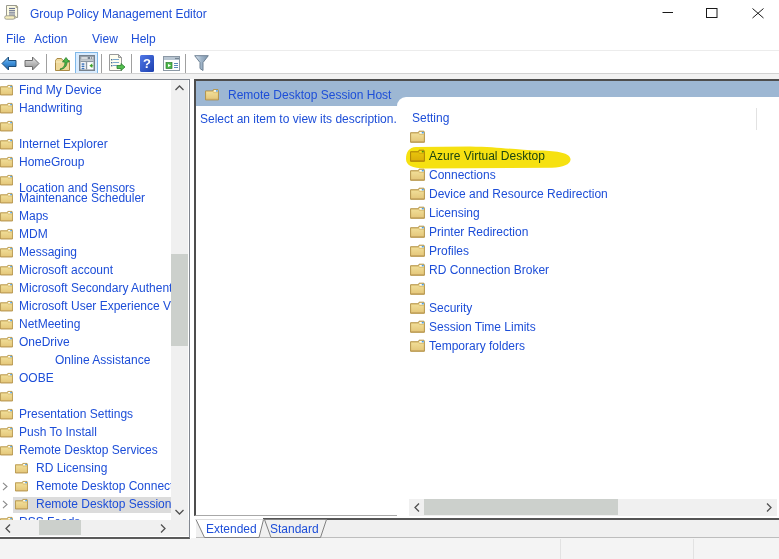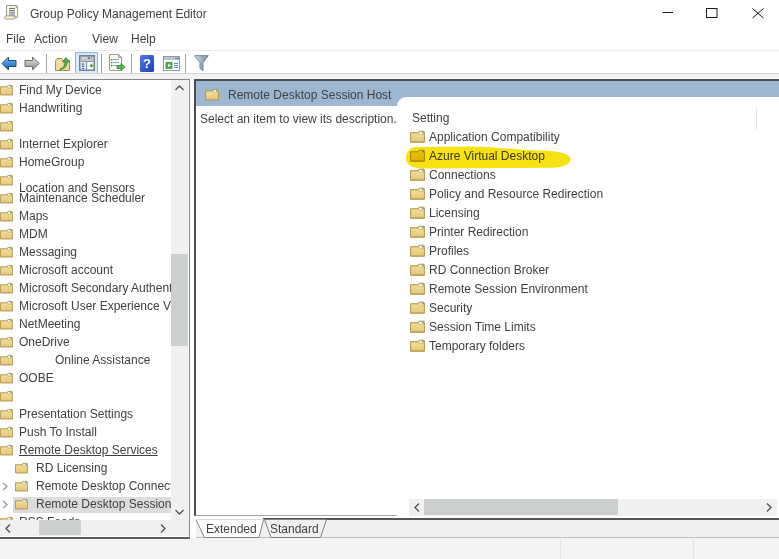--- a/index.html
+++ b/index.html
@@ -1,19 +1,19 @@
 <!DOCTYPE html>
 <html><head>
 <meta charset="utf-8">
 <style>
 html,body{margin:0;padding:0;}
 body{width:779px;height:559px;position:relative;overflow:hidden;background:#fff;
  font-family:"Liberation Sans", sans-serif;-webkit-font-smoothing:antialiased;}
 .abs{position:absolute;}
-.t12{font-size:12px;color:#404040;white-space:nowrap;}
+.t12{font-size:12px;color:#1d4ed8;white-space:nowrap;}
 svg{display:block;}
 </style>
 </head>
 <body>
 
 <div class="abs" style="left:0;top:0;width:779px;height:29px;background:#fff;"></div>
 <div class="abs" style="left:4px;top:4px;">
 <svg width="16" height="16" viewBox="0 0 16 16">
   <path d="M2.5 1.5 L12 1.5 L13.6 3 L13.6 13.5 L5 13.5 L2.5 12 Z" fill="#fdfbe3" stroke="#9a9a90" stroke-width="1"></path>
   <path d="M12 1.5 C13.3 1.8 13.8 2.6 13.6 3.4 L12 3.4 Z" fill="#d8c87e" stroke="#9a9a90" stroke-width="0.8"></path>
@@ -354,21 +354,21 @@
     <div class="abs t12" style="left:19px;top:344px;">Push To Install</div>
     <div class="abs" style="left:0px;top:363px;">
       <svg width="13" height="12" viewBox="0 0 15 13">
         <path d="M0.6 12.3 L0.6 2.7 L8.5 2.7 L9 1.2 L13.9 1.2 L14.4 2.2 L14.4 12.3 Z" fill="url(#fg)" stroke="#ad8a3a" stroke-width="0.9"></path>
         <rect x="9.6" y="1.9" width="4.2" height="1.5" rx="0.3" fill="#fdfdfb"></rect>
         <rect x="11.8" y="1.9" width="2" height="1.5" fill="#4d9fe8"></rect>
         <path d="M0.9 3.3 L8.7 3.3 L9.3 4.5 L14.1 4.5" fill="none" stroke="#d9bc72" stroke-width="0.8"></path>
         <path d="M1 11.7 L14 11.7" stroke="#c9a863" stroke-width="1"></path>
       </svg>
     </div>
-    <div class="abs t12" style="left:19px;top:362px;text-decoration:underline;">Remote Desktop Services</div>
+    <div class="abs t12" style="left:19px;top:362px;">Remote Desktop Services</div>
     <div class="abs" style="left:15px;top:381px;">
       <svg width="13" height="12" viewBox="0 0 15 13">
         <path d="M0.6 12.3 L0.6 2.7 L8.5 2.7 L9 1.2 L13.9 1.2 L14.4 2.2 L14.4 12.3 Z" fill="url(#fg)" stroke="#ad8a3a" stroke-width="0.9"></path>
         <rect x="9.6" y="1.9" width="4.2" height="1.5" rx="0.3" fill="#fdfdfb"></rect>
         <rect x="11.8" y="1.9" width="2" height="1.5" fill="#4d9fe8"></rect>
         <path d="M0.9 3.3 L8.7 3.3 L9.3 4.5 L14.1 4.5" fill="none" stroke="#d9bc72" stroke-width="0.8"></path>
         <path d="M1 11.7 L14 11.7" stroke="#c9a863" stroke-width="1"></path>
       </svg>
     </div>
     <div class="abs t12" style="left:36px;top:380px;">RD Licensing</div>
@@ -454,21 +454,20 @@
 <div class="abs" id="rlist" style="left:196px;top:128px;width:583px;height:371px;">
     <div class="abs" style="left:214px;top:2px;">
       <svg width="15" height="13" viewBox="0 0 15 13">
         <path d="M0.6 12.3 L0.6 2.7 L8.5 2.7 L9 1.2 L13.9 1.2 L14.4 2.2 L14.4 12.3 Z" fill="url(#fg)" stroke="#ad8a3a" stroke-width="0.9"></path>
         <rect x="9.6" y="1.9" width="4.2" height="1.5" rx="0.3" fill="#fdfdfb"></rect>
         <rect x="11.8" y="1.9" width="2" height="1.5" fill="#4d9fe8"></rect>
         <path d="M0.9 3.3 L8.7 3.3 L9.3 4.5 L14.1 4.5" fill="none" stroke="#d9bc72" stroke-width="0.8"></path>
         <path d="M1 11.7 L14 11.7" stroke="#c9a863" stroke-width="1"></path>
       </svg>
     </div>
-    <div class="abs t12" style="left:233px;top:2px;">Application Compatibility</div>
     <div class="abs" style="left:214px;top:21px;">
       <svg width="15" height="13" viewBox="0 0 15 13">
         <path d="M0.6 12.3 L0.6 2.7 L8.5 2.7 L9 1.2 L13.9 1.2 L14.4 2.2 L14.4 12.3 Z" fill="url(#fg)" stroke="#ad8a3a" stroke-width="0.9"></path>
         <rect x="9.6" y="1.9" width="4.2" height="1.5" rx="0.3" fill="#fdfdfb"></rect>
         <rect x="11.8" y="1.9" width="2" height="1.5" fill="#4d9fe8"></rect>
         <path d="M0.9 3.3 L8.7 3.3 L9.3 4.5 L14.1 4.5" fill="none" stroke="#d9bc72" stroke-width="0.8"></path>
         <path d="M1 11.7 L14 11.7" stroke="#c9a863" stroke-width="1"></path>
       </svg>
     </div>
     <div class="abs t12" style="left:233px;top:21px;">Azure Virtual Desktop</div>
@@ -484,21 +483,21 @@
     <div class="abs t12" style="left:233px;top:40px;">Connections</div>
     <div class="abs" style="left:214px;top:59px;">
       <svg width="15" height="13" viewBox="0 0 15 13">
         <path d="M0.6 12.3 L0.6 2.7 L8.5 2.7 L9 1.2 L13.9 1.2 L14.4 2.2 L14.4 12.3 Z" fill="url(#fg)" stroke="#ad8a3a" stroke-width="0.9"></path>
         <rect x="9.6" y="1.9" width="4.2" height="1.5" rx="0.3" fill="#fdfdfb"></rect>
         <rect x="11.8" y="1.9" width="2" height="1.5" fill="#4d9fe8"></rect>
         <path d="M0.9 3.3 L8.7 3.3 L9.3 4.5 L14.1 4.5" fill="none" stroke="#d9bc72" stroke-width="0.8"></path>
         <path d="M1 11.7 L14 11.7" stroke="#c9a863" stroke-width="1"></path>
       </svg>
     </div>
-    <div class="abs t12" style="left:233px;top:59px;">Policy and Resource Redirection</div>
+    <div class="abs t12" style="left:233px;top:59px;">Device and Resource Redirection</div>
     <div class="abs" style="left:214px;top:78px;">
       <svg width="15" height="13" viewBox="0 0 15 13">
         <path d="M0.6 12.3 L0.6 2.7 L8.5 2.7 L9 1.2 L13.9 1.2 L14.4 2.2 L14.4 12.3 Z" fill="url(#fg)" stroke="#ad8a3a" stroke-width="0.9"></path>
         <rect x="9.6" y="1.9" width="4.2" height="1.5" rx="0.3" fill="#fdfdfb"></rect>
         <rect x="11.8" y="1.9" width="2" height="1.5" fill="#4d9fe8"></rect>
         <path d="M0.9 3.3 L8.7 3.3 L9.3 4.5 L14.1 4.5" fill="none" stroke="#d9bc72" stroke-width="0.8"></path>
         <path d="M1 11.7 L14 11.7" stroke="#c9a863" stroke-width="1"></path>
       </svg>
     </div>
     <div class="abs t12" style="left:233px;top:78px;">Licensing</div>
@@ -534,21 +533,20 @@
     <div class="abs t12" style="left:233px;top:135px;">RD Connection Broker</div>
     <div class="abs" style="left:214px;top:154px;">
       <svg width="15" height="13" viewBox="0 0 15 13">
         <path d="M0.6 12.3 L0.6 2.7 L8.5 2.7 L9 1.2 L13.9 1.2 L14.4 2.2 L14.4 12.3 Z" fill="url(#fg)" stroke="#ad8a3a" stroke-width="0.9"></path>
         <rect x="9.6" y="1.9" width="4.2" height="1.5" rx="0.3" fill="#fdfdfb"></rect>
         <rect x="11.8" y="1.9" width="2" height="1.5" fill="#4d9fe8"></rect>
         <path d="M0.9 3.3 L8.7 3.3 L9.3 4.5 L14.1 4.5" fill="none" stroke="#d9bc72" stroke-width="0.8"></path>
         <path d="M1 11.7 L14 11.7" stroke="#c9a863" stroke-width="1"></path>
       </svg>
     </div>
-    <div class="abs t12" style="left:233px;top:154px;">Remote Session Environment</div>
     <div class="abs" style="left:214px;top:173px;">
       <svg width="15" height="13" viewBox="0 0 15 13">
         <path d="M0.6 12.3 L0.6 2.7 L8.5 2.7 L9 1.2 L13.9 1.2 L14.4 2.2 L14.4 12.3 Z" fill="url(#fg)" stroke="#ad8a3a" stroke-width="0.9"></path>
         <rect x="9.6" y="1.9" width="4.2" height="1.5" rx="0.3" fill="#fdfdfb"></rect>
         <rect x="11.8" y="1.9" width="2" height="1.5" fill="#4d9fe8"></rect>
         <path d="M0.9 3.3 L8.7 3.3 L9.3 4.5 L14.1 4.5" fill="none" stroke="#d9bc72" stroke-width="0.8"></path>
         <path d="M1 11.7 L14 11.7" stroke="#c9a863" stroke-width="1"></path>
       </svg>
     </div>
     <div class="abs t12" style="left:233px;top:173px;">Security</div>

